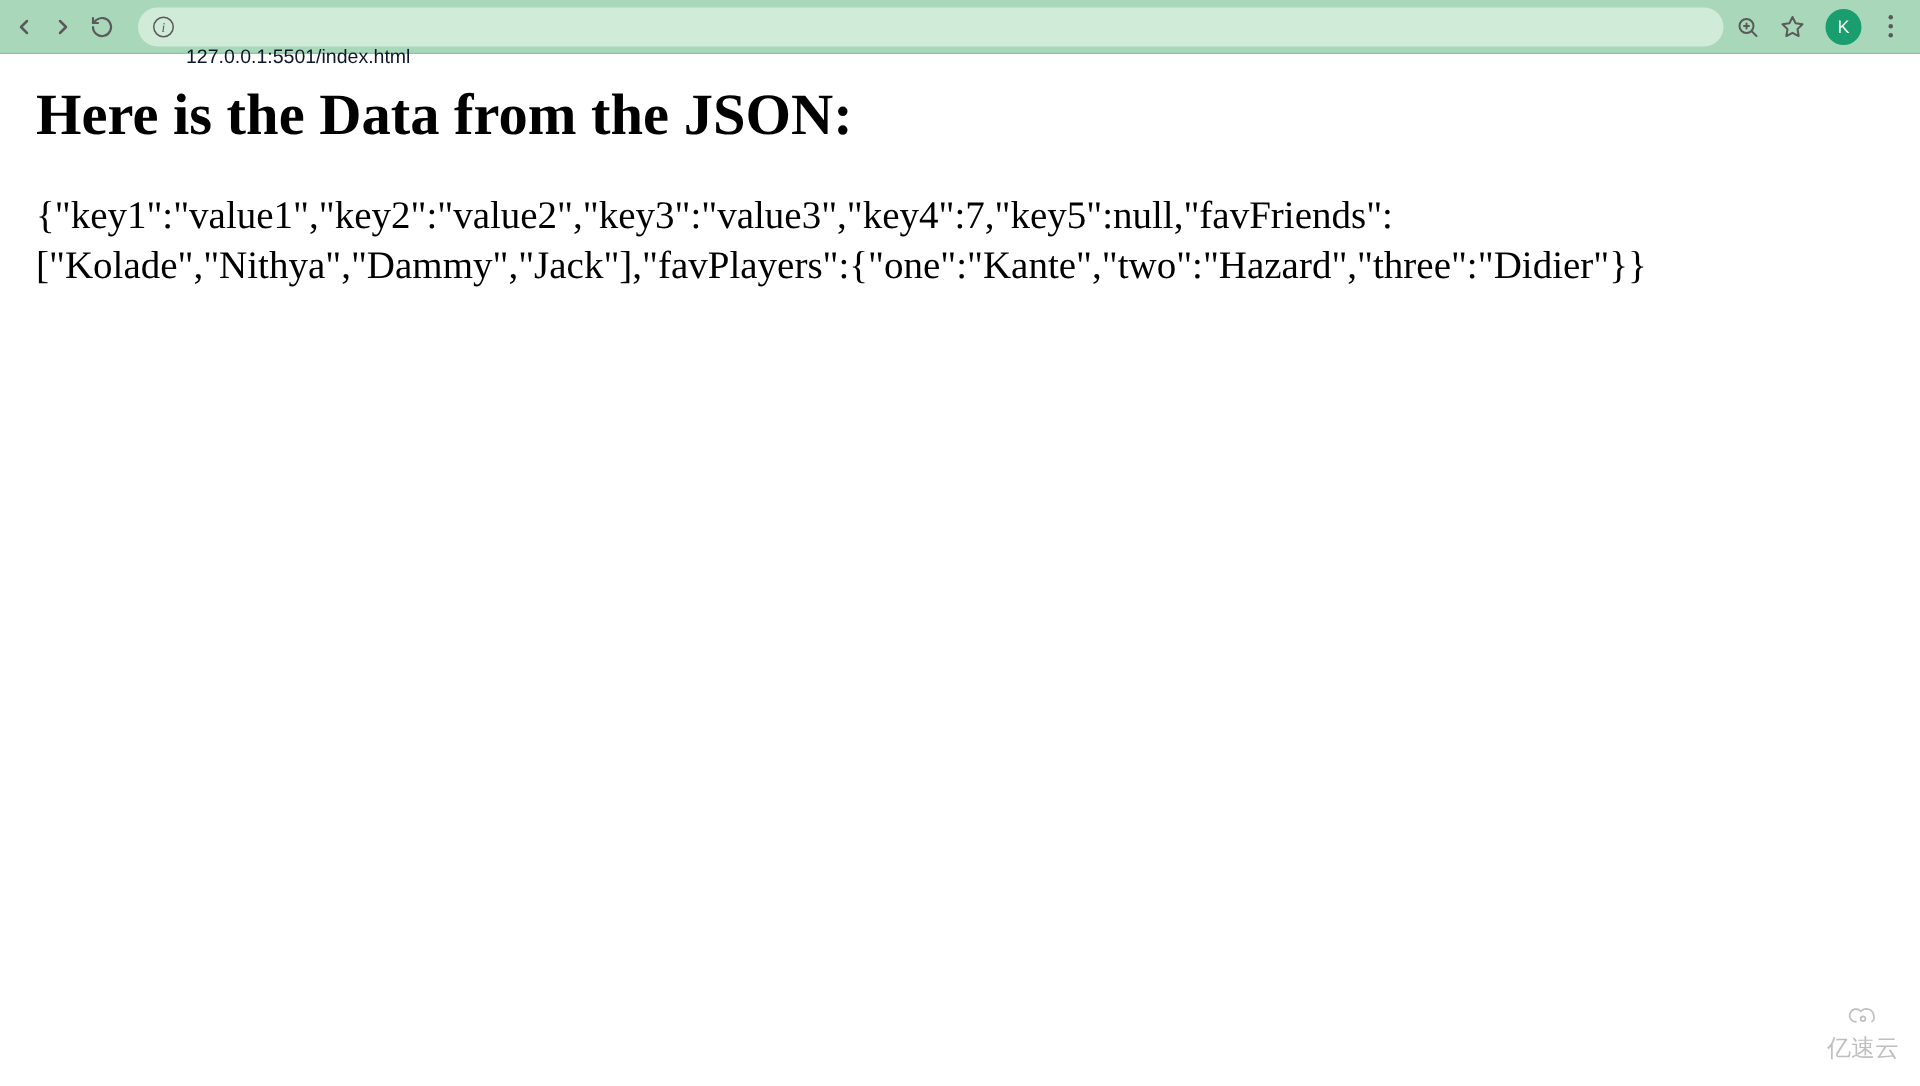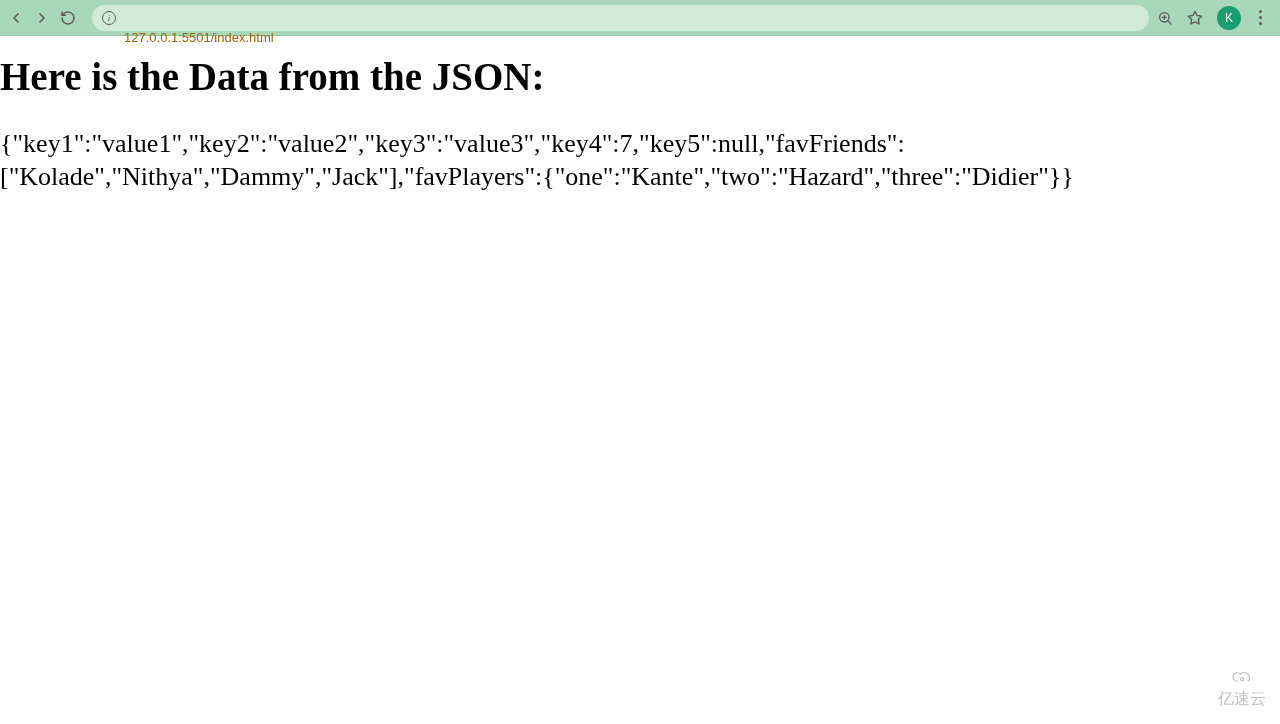--- a/index.html
+++ b/index.html
@@ -69,21 +69,21 @@
       justify-content: center;
       font-size: 9px;
       color: #5a5a5a;
       font-family: Georgia, serif;
       font-style: italic;
       flex-shrink: 0;
     }
     
     .url-text {
       font-size: 13px;
-      color: #a16207;
+      color: #0f172a;
       font-family: Arial, sans-serif;
       margin-top: 39px;
     }
     
     .toolbar-right {
       display: flex;
       align-items: center;
       gap: 14px;
       padding-right: 6px;
     }
@@ -120,21 +120,21 @@
     }
     
     .menu-dots span {
       width: 3px;
       height: 3px;
       background: #5a5a5a;
       border-radius: 50%;
     }
     
     .page-content {
-      padding: 18px 0;
+      padding: 18px 24px;
       font-family: "Times New Roman", Times, serif;
     }
     
     .page-heading {
       font-size: 39px;
       font-weight: bold;
       color: #000;
       margin-bottom: 28px;
     }
     

